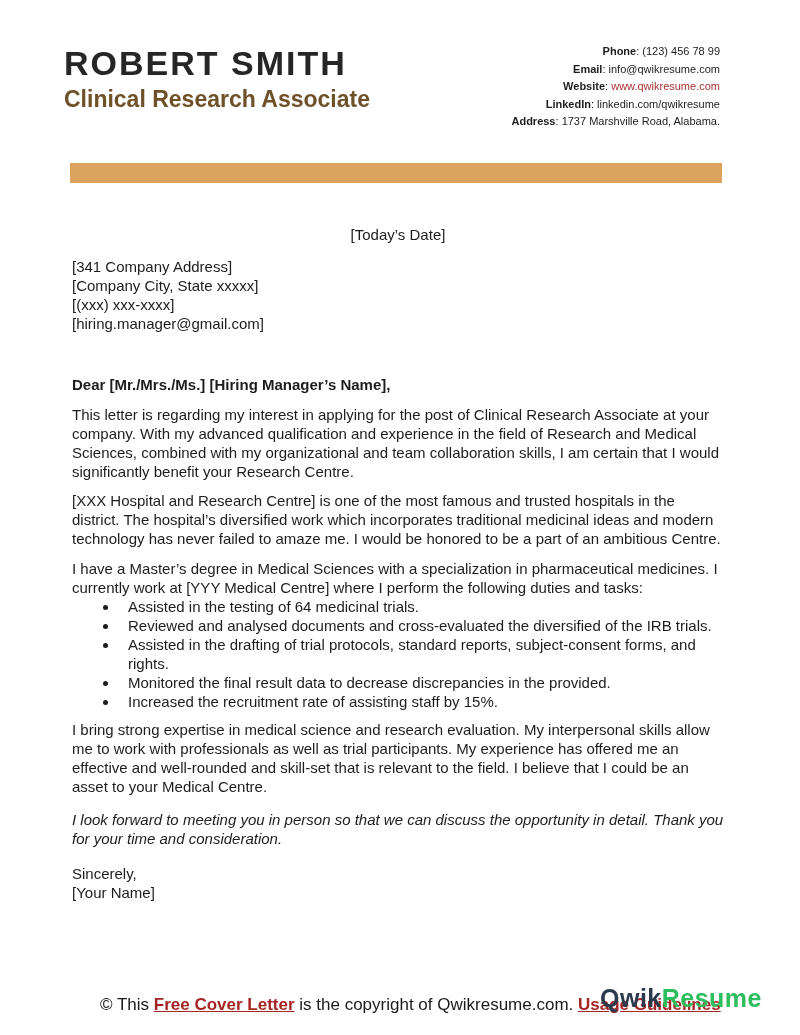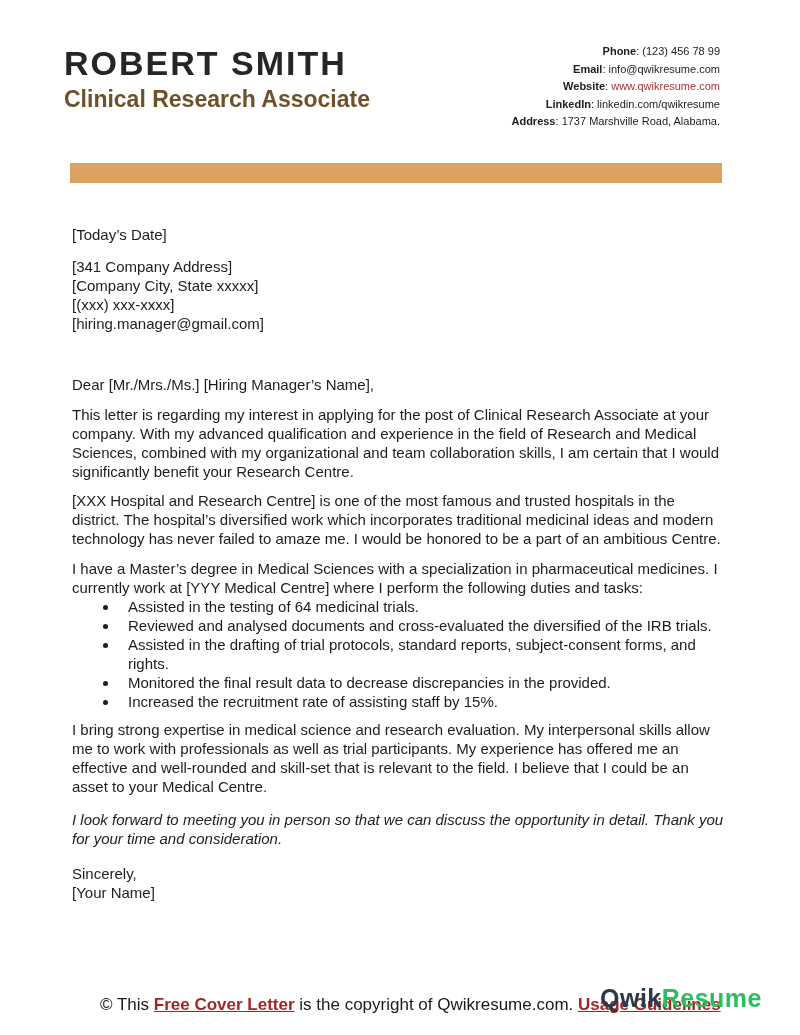--- a/index.html
+++ b/index.html
@@ -38,23 +38,23 @@
   .accent-bar {
     position:absolute; left:70px; top:163px;
     width:652px; height:20px; background:#dca260;
   }
 
   
   .letter {
     position:absolute; left:72px; top:225px;
     width:652px; font-size:15px; line-height:19px; color:#1d1d1d;
   }
-  .date-line { margin-bottom:13px; }
+  .date-line { margin-bottom:13px;text-align:center; }
   .recipient-block { margin-bottom:42px; }
-  .salutation { margin-bottom:11px; }
+  .salutation { margin-bottom:11px;font-weight:bold; }
   .para-1 { margin-bottom:10px; }
   .para-2 { margin-bottom:11px; }
   .para-3 { margin-bottom:0; }
   .duty-list { list-style:disc outside; margin:0 0 9px 0; padding-left:47px; }
   .duty-list li { padding-left:9px; }
   .para-4 { margin-bottom:14px; }
   .para-5 { margin-bottom:16px;font-style:italic; }
   .closing-block { margin:0; }
 
   

